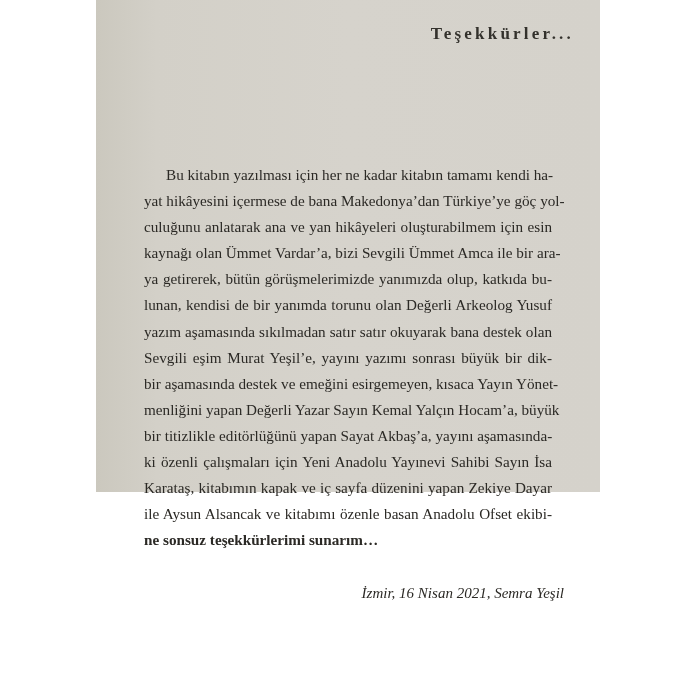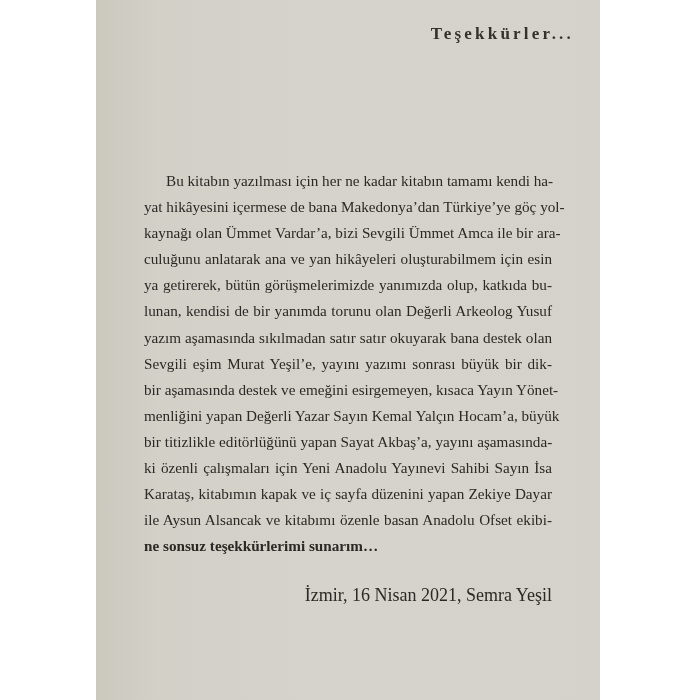--- a/index.html
+++ b/index.html
@@ -8,21 +8,21 @@
       width: 700px;
       height: 700px;
       background: #ffffff;
       overflow: hidden;
     }
     .page {
       position: absolute;
       left: 96px;
       top: 0;
       width: 504px;
-      height: 700px;
+      height: 492px;
       background: linear-gradient(90deg, #cbc8be 0%, #d3d0c8 12%, #d6d3cc 50%, #d5d2cb 100%);
       font-family: "Liberation Serif", "DejaVu Serif", serif;
       color: #2b2925;
     }
     .title {
       position: absolute;
       right: 26px;
       top: 24px;
       font-weight: bold;
       font-size: 17px;
@@ -30,49 +30,49 @@
       color: #33312c;
     }
     .body-text {
       position: absolute;
       left: 48px;
       top: 162px;
       width: 408px;
       font-size: 15.2px;
       line-height: 26.1px;
       text-align: justify;
-      margin-top: 6px;
     }
     .line {
       display: block;
       white-space: nowrap;
       text-align: justify;
       text-align-last: justify;
     }
     .line.first { text-indent: 22px; }
     .line.last { text-align-last: left; font-weight: bold; }
     .signature {
       position: absolute;
-      right: 48px;
+      right: 36px;
       top: 585px;
-      font-size: 18px;
+      font-style: italic;
+      font-size: 15px;
       color: #2b2925;
     }
   </style>
 </head>
 <body>
 
 <div class="page">
   <div class="title">Teşekkürler...</div>
 
   <div class="body-text">
     <span class="line first">Bu kitabın yazılması için her ne kadar kitabın tamamı kendi ha-</span>
     <span class="line">yat hikâyesini içermese de bana Makedonya’dan Türkiye’ye göç yol-</span>
+    <span class="line">culuğunu anlatarak ana ve yan hikâyeleri oluşturabilmem için esin</span>
     <span class="line">kaynağı olan Ümmet Vardar’a, bizi Sevgili Ümmet Amca ile bir ara-</span>
-    <span class="line">culuğunu anlatarak ana ve yan hikâyeleri oluşturabilmem için esin</span>
     <span class="line">ya getirerek, bütün görüşmelerimizde yanımızda olup, katkıda bu-</span>
     <span class="line">lunan, kendisi de bir yanımda torunu olan Değerli Arkeolog Yusuf</span>
     <span class="line">yazım aşamasında sıkılmadan satır satır okuyarak bana destek olan</span>
     <span class="line">Sevgili eşim Murat Yeşil’e, yayını yazımı sonrası büyük bir dik-</span>
     <span class="line">bir aşamasında destek ve emeğini esirgemeyen, kısaca Yayın Yönet-</span>
     <span class="line">menliğini yapan Değerli Yazar Sayın Kemal Yalçın Hocam’a, büyük</span>
     <span class="line">bir titizlikle editörlüğünü yapan Sayat Akbaş’a, yayını aşamasında-</span>
     <span class="line">ki özenli çalışmaları için Yeni Anadolu Yayınevi Sahibi Sayın İsa</span>
     <span class="line">Karataş, kitabımın kapak ve iç sayfa düzenini yapan Zekiye Dayar</span>
     <span class="line">ile Aysun Alsancak ve kitabımı özenle basan Anadolu Ofset ekibi-</span>

